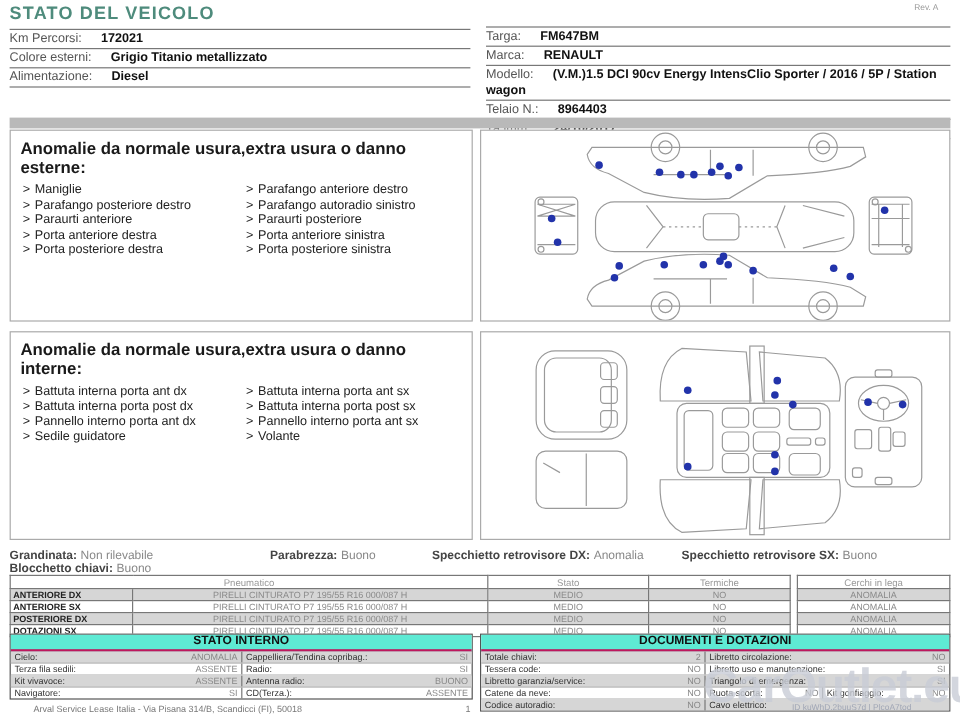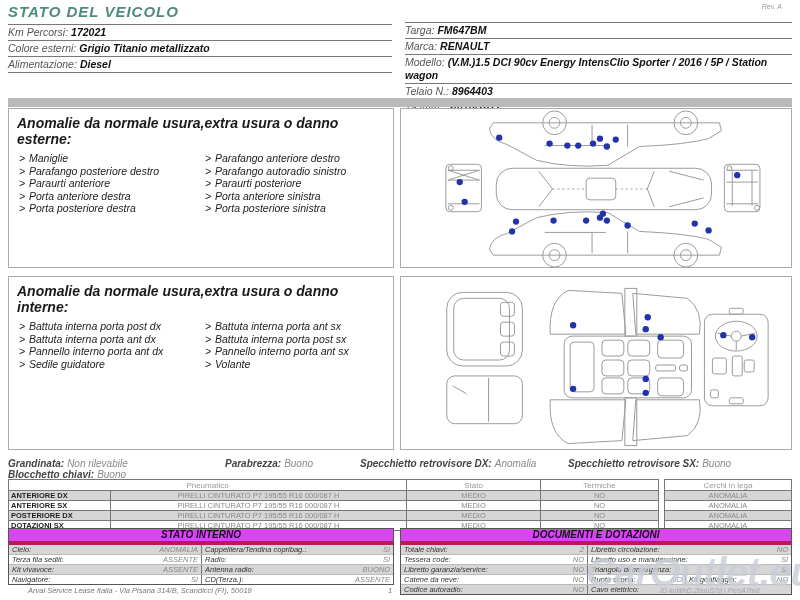--- a/index.html
+++ b/index.html
@@ -1,28 +1,28 @@
 <!DOCTYPE html>
 <html><head>
 <meta charset="utf-8">
 <style>
   html,body{margin:0;padding:0;}
   body{width:800px;height:600px;position:relative;background:#fff;
        font-family:"Liberation Sans",sans-serif;color:#222;overflow:hidden;}
-  .abs{position:absolute;font-style:italic;}
+  .abs{position:absolute;}
 
   
   #report-title{left:8px;top:3px;font-size:15px;font-weight:bold;letter-spacing:1px;color:#4e8b7c;}
   #rev-label{right:18px;top:3px;font-size:7px;color:#999;}
   .hdr-col{border-top:1px solid #777;}
   #hdr-left{left:8px;top:24px;width:384px;}
   #hdr-right{left:405px;top:22px;width:387px;}
   .frow{border-bottom:1px solid #777;font-size:10.5px;line-height:13px;padding:1px 2px 1px 0;}
   .flbl{color:#555;}
-  .fval{color:#111;font-weight:bold;margin-left:3px;}
+  .fval{color:#111;font-weight:bold;margin-left:16px;}
 
   
   #divider-bar{left:8px;top:98px;width:784px;height:9px;background:#b9b9b9;}
 
   
   .panel{border:1px solid #aaa;background:#fff;box-sizing:border-box;}
   #ext-left{left:8px;top:108px;width:386px;height:160px;padding:5px 8px;}
   #ext-right{left:400px;top:108px;width:392px;height:160px;}
   #int-left{left:8px;top:276px;width:386px;height:174px;padding:5px 8px;}
   #int-right{left:400px;top:276px;width:392px;height:174px;}
@@ -49,21 +49,21 @@
   #tire-cerchi{left:664px;top:479px;width:128px;}
   td.pos{font-weight:bold;color:#222;font-size:7.5px;}
   td.cen{text-align:center;color:#8a8a8a;}
   tr.g td{background:#d6d6d6;}
   tr.w td{background:#fff;}
 
   
   .blocktbl{position:absolute;border:1px solid #555;box-sizing:border-box;background:#fff;}
   #stato-interno{left:8px;top:528px;width:386px;}
   #documenti{left:400px;top:528px;width:392px;}
-  .tbl-head{height:12px;background:#d946ef;border-bottom:4px solid #be185d;
+  .tbl-head{height:12px;background:#5eead4;border-bottom:2px solid #be185d;
             font-size:10px;font-weight:bold;text-align:center;line-height:12px;color:#111;}
   .irow{display:flex;height:9px;line-height:9px;font-size:7.5px;border-bottom:1px solid #bbb;}
   .irow:last-child{border-bottom:none;}
   .irow.g{background:#d6d6d6;}
   .cell{display:flex;justify-content:space-between;box-sizing:border-box;padding:0 3px;}
   .cell+.cell{border-left:1px solid #777;}
   .cell .l{color:#333;overflow:hidden;white-space:nowrap;}
   .cell .v{color:#888;margin-left:4px;}
 
   
@@ -172,22 +172,22 @@
       <circle cx="228" cy="118" r="3.2" fill="#2233aa"></circle>
       <circle cx="296" cy="116" r="3.2" fill="#2233aa"></circle>
       <circle cx="310" cy="123" r="3.2" fill="#2233aa"></circle>
     </svg>
 </div>
 
 <div class="abs panel" id="int-left">
   <div class="sec-title">Anomalie da normale usura,extra usura o danno interne:</div>
   <div class="twocol">
     <ul>
+      <li>Battuta interna porta ant dx</li>
       <li>Battuta interna porta post dx</li>
-      <li>Battuta interna porta ant dx</li>
       <li>Pannello interno porta ant dx</li>
       <li>Sedile guidatore</li>
     </ul>
     <ul>
       <li>Battuta interna porta ant sx</li>
       <li>Battuta interna porta post sx</li>
       <li>Pannello interno porta ant sx</li>
       <li>Volante</li>
     </ul>
   </div>

